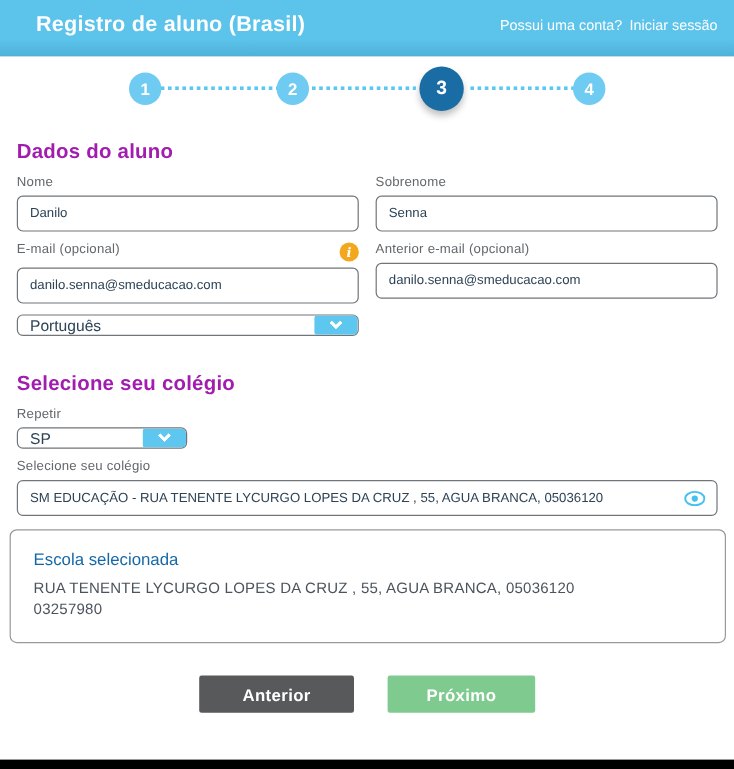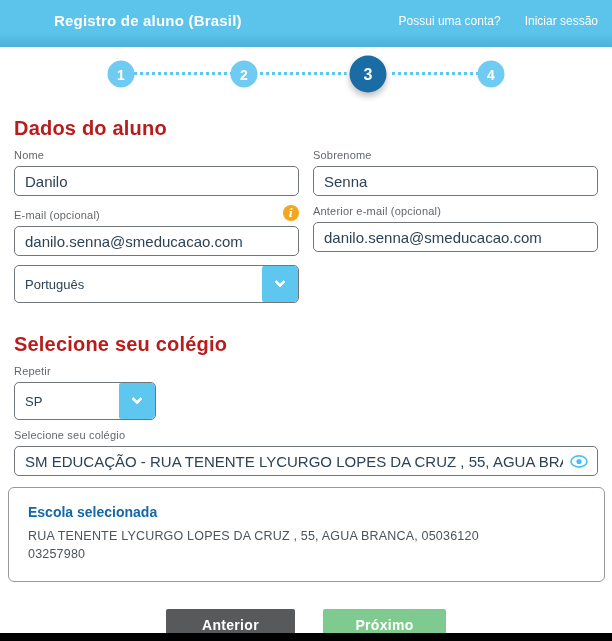--- a/index.html
+++ b/index.html
@@ -8,65 +8,65 @@
   .page {
     position:relative; width:612px; height:641px; margin:0 auto;
     background:#ffffff; overflow:hidden;
   }
   
   .header {
     height:47px; display:flex; align-items:center; justify-content:space-between;
     padding:0 14px 6px 30px;
     background:linear-gradient(180deg,#5cc3ea 0%,#5cc3ea 70%,#4db1d9 100%);
   }
-  .header .title { color:#ffffff; font-size:15px; font-weight:700; letter-spacing:.2px;margin-left:24px; }
-  .header-right { color:#ffffff; font-size:12px; display:flex; align-items:center; gap:24px; }
+  .header .title { color:#ffffff; font-size:18px; font-weight:700; letter-spacing:.2px; }
+  .header-right { color:#ffffff; font-size:12px; display:flex; align-items:center; gap:6px; }
   .header-right .signin { font-weight:400; color:#ffffff; text-decoration:none; cursor:pointer; }
   
   .stepper { position:relative; height:54px; }
   .stepper .dots {
     position:absolute; left:121px; right:121px; top:25px;
     border-top:3px dotted #5bc8f2;
   }
   .step {
     position:absolute; top:27px; transform:translate(-50%,-50%);
     width:27px; height:27px; border-radius:50%;
     background:#70cbf2; color:#ffffff; font-weight:800; font-size:14px;
     display:flex; align-items:center; justify-content:center; cursor:pointer;
   }
   .step.active {
     width:37px; height:37px; background:#1a6ca4; font-size:16px;
     box-shadow:0 4px 6px rgba(0,0,0,.25), 0 0 0 3px #ffffff;
   }
   .s1{left:121px;} .s2{left:244px;} .s3{left:368px;} .s4{left:491px;}
   
   .main { padding:0 14px; }
-  .section-title { color:#b91c1c; font-size:20px; font-weight:800; letter-spacing:.2px; }
+  .section-title { color:#a21caf; font-size:17px; font-weight:800; letter-spacing:.2px; }
   .st1 { margin-top:16px; }
   .st2 { margin-top:30px; }
   .row { display:flex; gap:14px; margin-top:9px; }
   .col { flex:1; min-width:0; }
   .field-label {
-    display:flex; align-items:flex-end; justify-content:space-between;
+    display:flex; align-items:flex-start; justify-content:space-between;
     font-size:11px; color:#63676b; margin-bottom:5px; letter-spacing:.2px;
   }
   .tb {
     width:100%; height:30px; border:1.6px solid #71767a; border-radius:5px;
-    padding:0 10px; font-size:15px; color:#2d4355; background:#fff; outline:none;
+    padding:0 10px; font-size:11px; color:#2d4355; background:#fff; outline:none;
     font-family:"Liberation Sans","DejaVu Sans",sans-serif;
   }
   .info-badge {
     width:16px; height:16px; border-radius:50%; background:#f2a71c;
     color:#ffffff; font-size:11px; font-weight:800; font-style:italic;
     display:inline-flex; align-items:center; justify-content:center; flex:none;
     font-family:"DejaVu Serif",serif;
   }
   
   .select {
-    height:38px; border:1.6px solid #71767a; border-radius:5px; background:#fff;
+    height:18px; border:1.6px solid #71767a; border-radius:5px; background:#fff;
     display:flex; align-items:center; overflow:hidden; cursor:pointer;
   }
   .select .val { flex:1; padding:0 10px; font-size:13px; color:#2d4355; white-space:nowrap; }
   .select .chev {
     width:36px; align-self:stretch; background:#5ec7f0; border-radius:2px 3px 3px 2px;
     display:flex; align-items:center; justify-content:center;
   }
   .chev i {
     display:block; width:8px; height:8px; margin-top:-4px;
     border-right:3px solid #ffffff; border-bottom:3px solid #ffffff;
@@ -78,21 +78,21 @@
   .eye {
     position:absolute; right:10px; top:50%; transform:translateY(-50%);
     width:18px; height:14px; display:flex; align-items:center; justify-content:center;
     cursor:pointer;
   }
   
   .school-box {
     margin:11px -7px 0 -6px; border:1.6px solid #97999c; border-radius:6px;
     padding:16px 19px 18px 19px; background:#fff;
   }
-  .school-box .bx-title { color:#1568a8; font-size:14px; font-weight:700; margin-bottom:7px; }
+  .school-box .bx-title { color:#1568a8; font-size:14px; font-weight:400; margin-bottom:7px; }
   .school-box .bx-line { color:#4b545c; font-size:12.5px; line-height:1.45; letter-spacing:.2px; }
   
   .footer { display:flex; justify-content:center; gap:28px; margin-top:27px; }
   .btn {
     height:31px; border:none; border-radius:2px; color:#ffffff;
     font-size:14px; font-weight:800; letter-spacing:.3px; cursor:pointer;
     font-family:"Liberation Sans","DejaVu Sans",sans-serif;
   }
   .btn-prev { width:129px; background:#58595b; }
   .btn-next { width:123px; background:#7fcb8f; }

